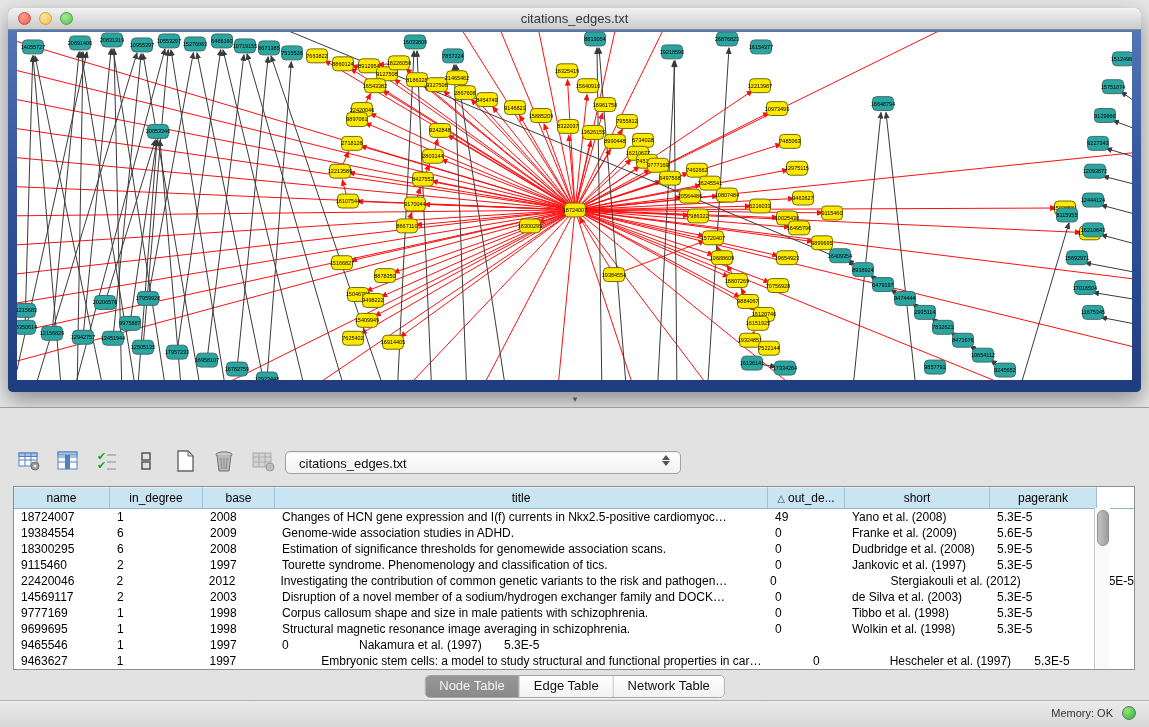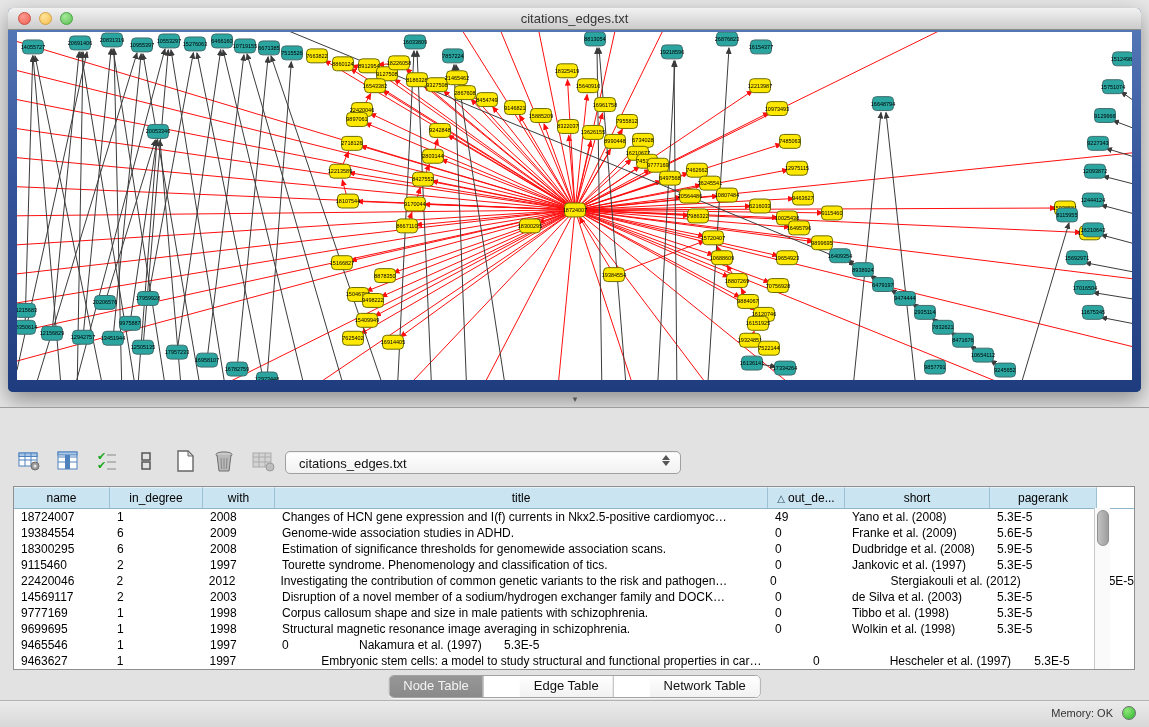--- a/index.html
+++ b/index.html
@@ -51,21 +51,21 @@
   .th{box-sizing:border-box;background:#CBE4F1;border-right:1px solid #9CC0D4;border-top:1px solid #E3F1F8;
       font-size:12px;color:#000;text-align:center;line-height:20px;overflow:hidden;white-space:nowrap;}
   .th .sort{color:#2B4E66;font-size:10px;margin-right:3px;}
   .tbody{position:relative;}
   .tr{display:flex;height:16px;line-height:16px;}
   .td{box-sizing:border-box;font-size:12px;color:#000;padding-left:7px;overflow:hidden;white-space:nowrap;}
   .vscroll{position:absolute;right:24px;top:21px;width:15px;height:161px;background:#FAFAFA;border-left:1px solid #C8C8C8;}
   .vthumb{position:absolute;left:2px;top:2px;width:10px;height:34px;border-radius:6px;background:linear-gradient(90deg,#C2C2C2,#9E9E9E);border:1px solid #909090;}
 
   .segmented{position:absolute;left:50%;top:267px;transform:translateX(-50%);display:flex;height:21px;
-     border:1px solid #A2A2A2;border-radius:5px;overflow:hidden;background:#fff;box-shadow:0 1px 0 rgba(255,255,255,.7);gap:36px;}
+     border:1px solid #A2A2A2;border-radius:5px;overflow:hidden;background:#fff;box-shadow:0 1px 0 rgba(255,255,255,.7);}
   .seg{padding:0 14px;font-size:13px;line-height:20px;color:#111;border-right:1px solid #B5B5B5;background:linear-gradient(#FFFFFF,#F2F2F2);}
   .seg:last-child{border-right:none;}
   .seg.sel{background:linear-gradient(#979797,#8A8A8A);color:#F4F4F4;}
 
   
   #status-bar{position:absolute;left:0;top:700px;width:1149px;height:27px;background:linear-gradient(#EBEBEB,#D8D8D8);border-top:1px solid #B2B2B2;box-sizing:border-box;}
   #status-bar .mem{position:absolute;right:36px;top:6px;font-size:11px;color:#333;}
   #status-bar .dot{position:absolute;right:13px;top:5px;width:14px;height:14px;border-radius:50%;
      background:radial-gradient(circle at 35% 30%,#8FE87A,#2DB52D);border:1px solid #6E6E6E;box-sizing:border-box;}
 </style>
@@ -849,21 +849,21 @@
       <span class="arrows">
           <i class="up"></i>
           <i class="dn"></i>
         </span>
     </div>
 
     <div class="table-container">
       <div class="thead" id="table-head">
           <div class="th" style="width: 96px;">name</div>
           <div class="th" style="width: 93px;">in_degree</div>
-          <div class="th" style="width: 72px;">with</div>
+          <div class="th" style="width: 72px;">base</div>
           <div class="th" style="width: 493px;">title</div>
           <div class="th" style="width: 77px;"><span class="sort">△</span>out_de...</div>
           <div class="th" style="width: 145px;">short</div>
           <div class="th" style="width: 107px;">pagerank</div>
         </div>
       <div class="tbody" id="table-body">
           <div class="tr">
             <div class="td" style="width: 96px;">18724007</div>
             <div class="td" style="width: 93px;">1</div>
             <div class="td" style="width: 72px;">2008</div>

